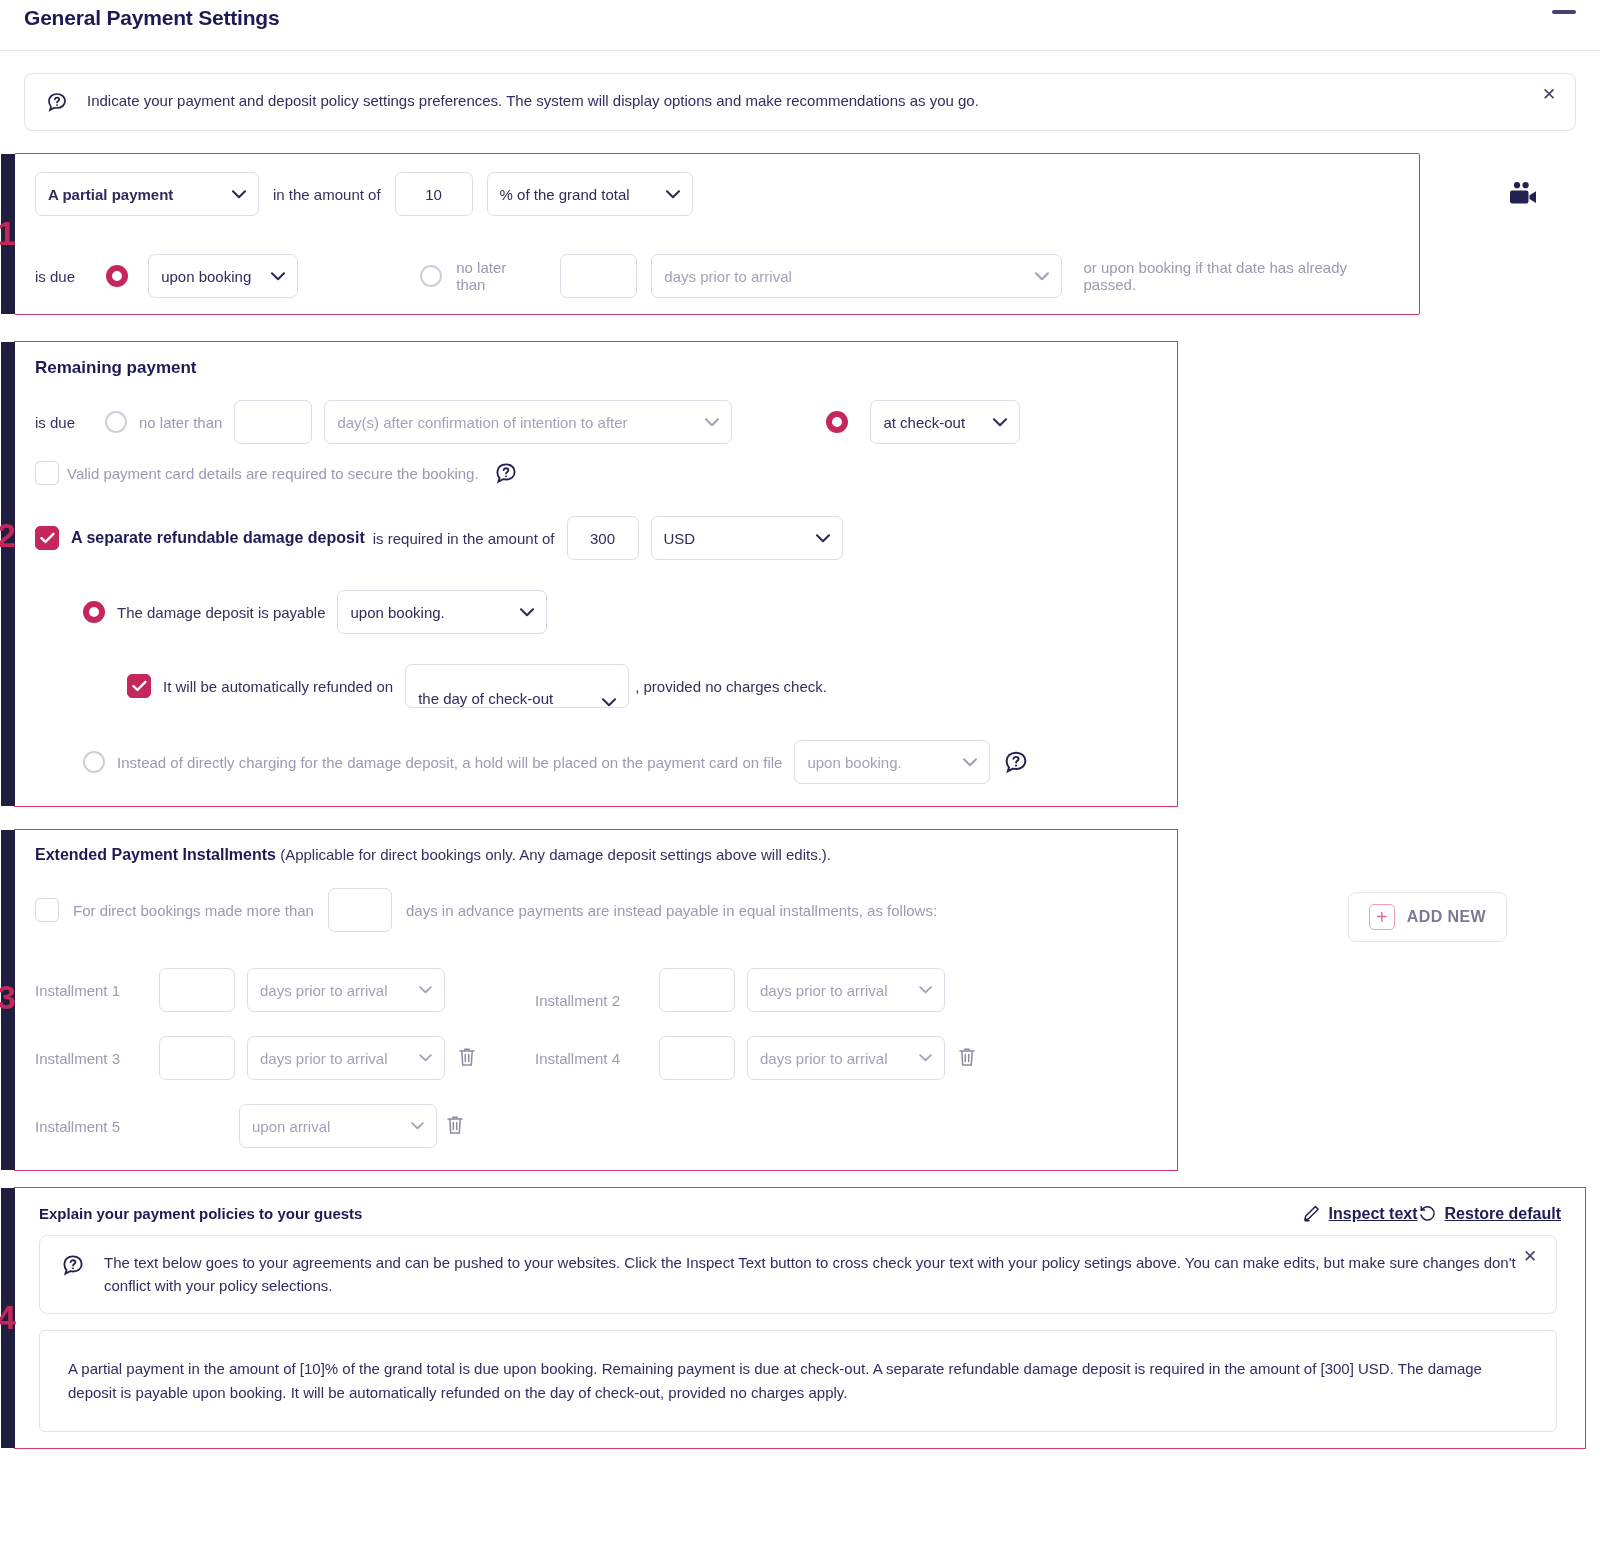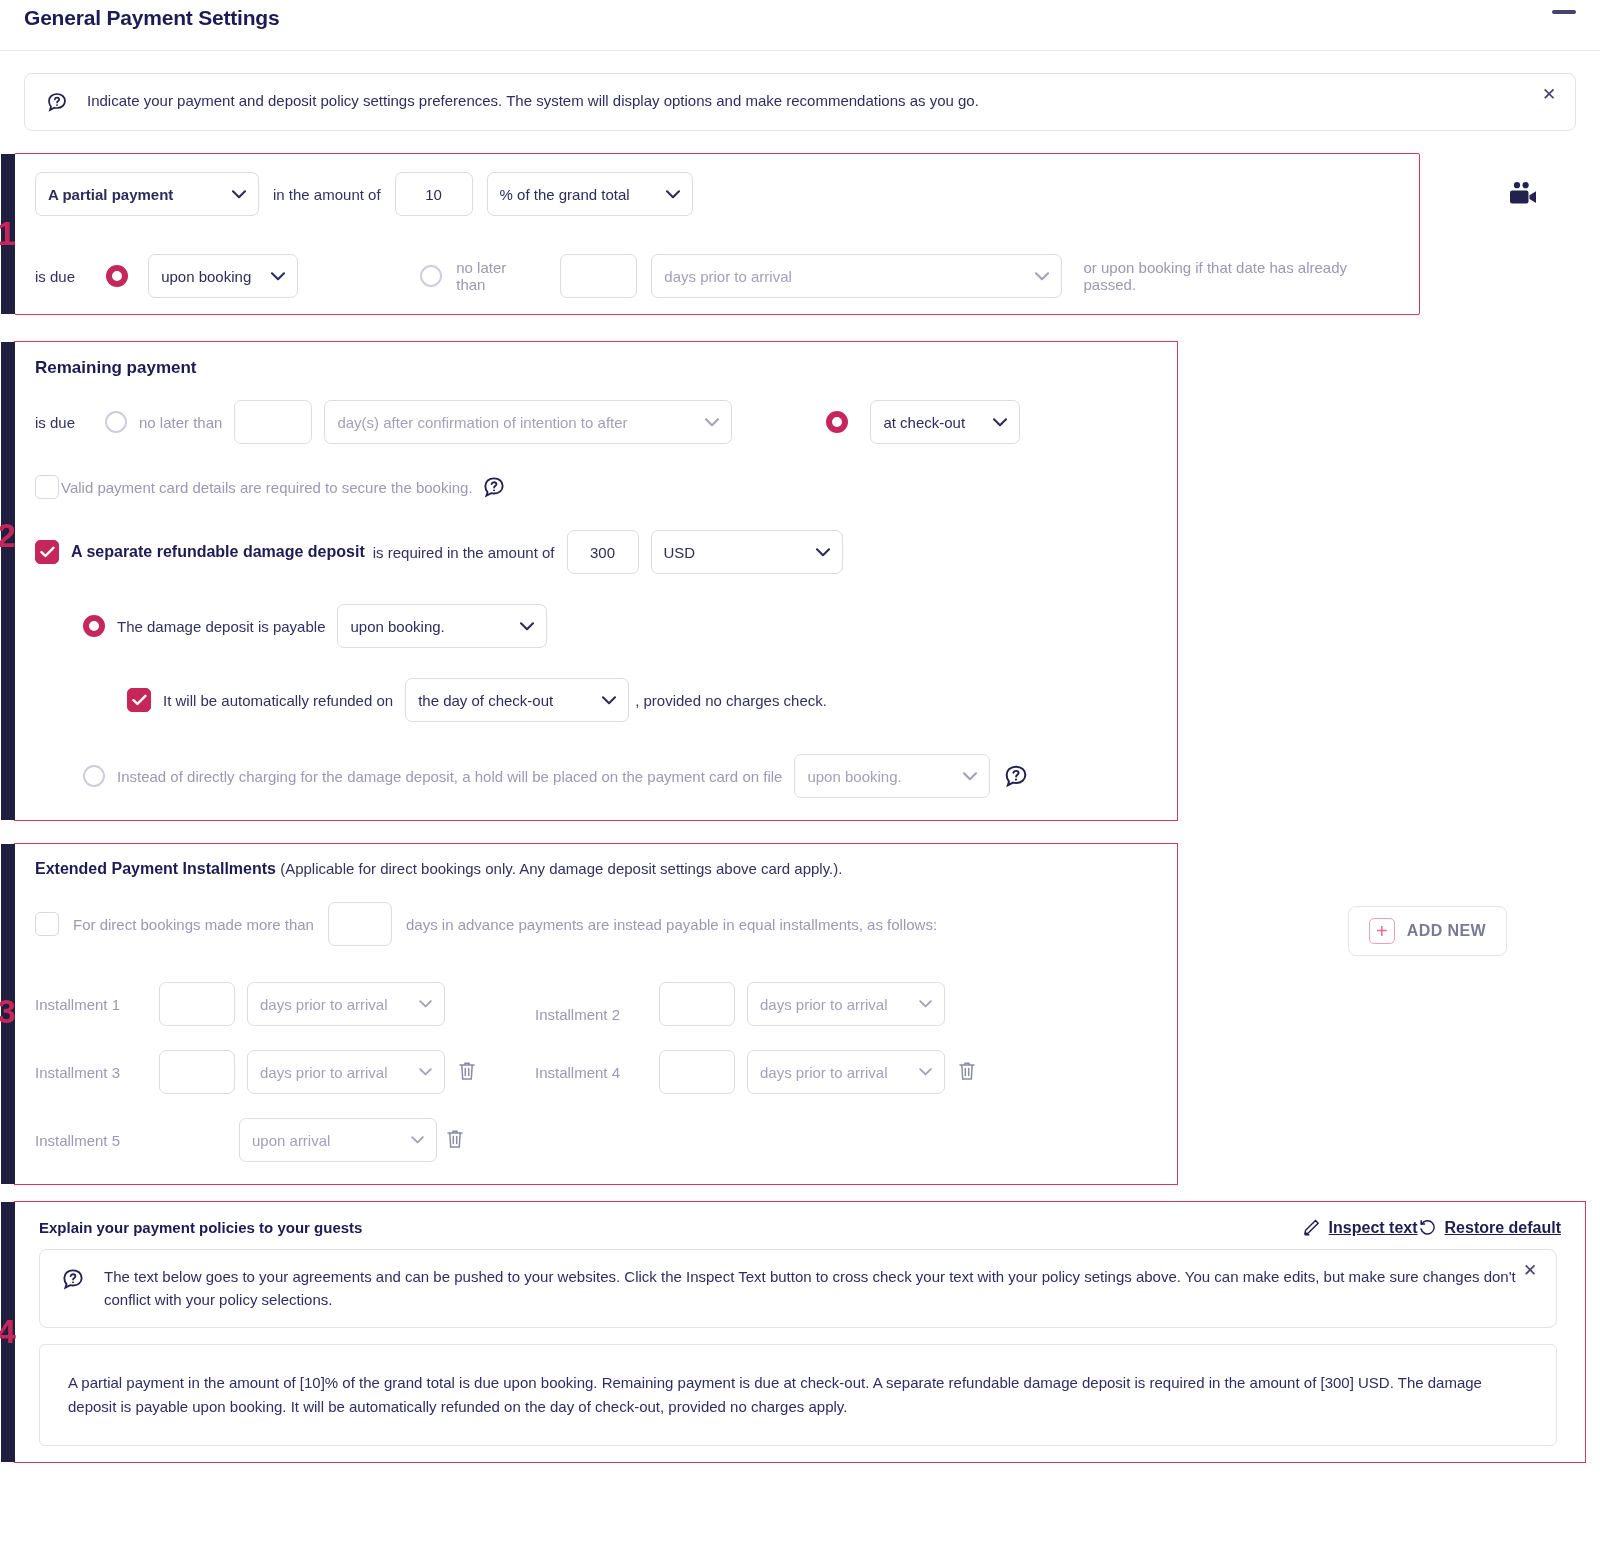--- a/index.html
+++ b/index.html
@@ -238,21 +238,21 @@
     <div class="select" style="width:150px;margin-left:10px;">
       <span>at check-out</span>
       <span class="chev">
         <svg width="14" height="9" viewBox="0 0 14 9" fill="none" stroke="currentColor" stroke-width="2.1" stroke-linecap="round" stroke-linejoin="round">
             <path d="M1 1.3 7 7.2l6-5.9"></path>
           </svg>
       </span>
     </div>
   </div>
 
-  <div class="row" style="gap:2px;margin-top:30px;">
+  <div class="row" style="gap:8px;margin-top:16px;">
     <span class="cb"></span>
     <span class="lbl-muted">Valid payment card details are required to secure the booking.</span>
     <span class="q-icon" style="width:26px;height:26px;margin-left:6px;">
       <svg width="26" height="26" viewBox="0 0 24 24" fill="none" stroke="currentColor" stroke-width="1.7">
         <path d="M4 11c0-4 3.3-7 8-7s8 3 8 7-3.3 7-8 7c-.9 0-1.8-.1-2.6-.3L5 20l1-3.2C4.8 15.3 4 13.3 4 11z"></path>
         <path d="M9.8 9.3c.2-1 1.1-1.7 2.2-1.7 1.2 0 2.2.8 2.2 1.9 0 1.5-2.1 1.6-2.1 3" stroke-linecap="round"></path>
         <circle cx="12" cy="15.1" r=".9" fill="currentColor" stroke="none"></circle>
       </svg>
     </span>
   </div>
@@ -289,21 +289,21 @@
     </div>
   </div>
 
   <div class="row" style="gap:12px;margin-top:30px;margin-left:92px;">
     <span class="cb on">
       <svg width="15" height="12" viewBox="0 0 15 12" fill="none" stroke="currentColor" stroke-width="2.4" stroke-linecap="round" stroke-linejoin="round">
           <path d="M1.5 6.2 5.4 10 13.4 1.8"></path>
         </svg>
     </span>
     <span class="lbl">It will be automatically refunded on</span>
-    <div class="select" style="width:224px;">
+    <div class="select" style="width:224px;align-items:flex-end;">
       <span>the day of check-out</span>
       <span class="chev">
         <svg width="14" height="9" viewBox="0 0 14 9" fill="none" stroke="currentColor" stroke-width="2.1" stroke-linecap="round" stroke-linejoin="round">
             <path d="M1 1.3 7 7.2l6-5.9"></path>
           </svg>
       </span>
     </div>
     <span class="lbl" style="margin-left:-6px;">, provided no charges check.</span>
   </div>
 
@@ -328,21 +328,21 @@
   </div>
 </div>
 
 <div class="sec sec-3">
   <div class="marker">
     <span class="num" style="top:150px">3</span>
   </div>
 
   <div style="margin-bottom:24px;">
     <span class="sec-title-inline">Extended Payment Installments</span>
-    <span class="sec-sub">(Applicable for direct bookings only. Any damage deposit settings above card apply.).</span>
+    <span class="sec-sub">(Applicable for direct bookings only. Any damage deposit settings above will edits.).</span>
   </div>
 
   <div class="row" style="gap:14px;">
     <span class="cb"></span>
     <span class="lbl-muted">For direct bookings made more than</span>
     <div class="input" style="width:64px;"></div>
     <span class="lbl-muted">days in advance payments are instead payable in equal installments, as follows:</span>
   </div>
 
   <div style="margin-top:36px;display:grid;grid-template-columns:500px 500px;row-gap:24px;">

